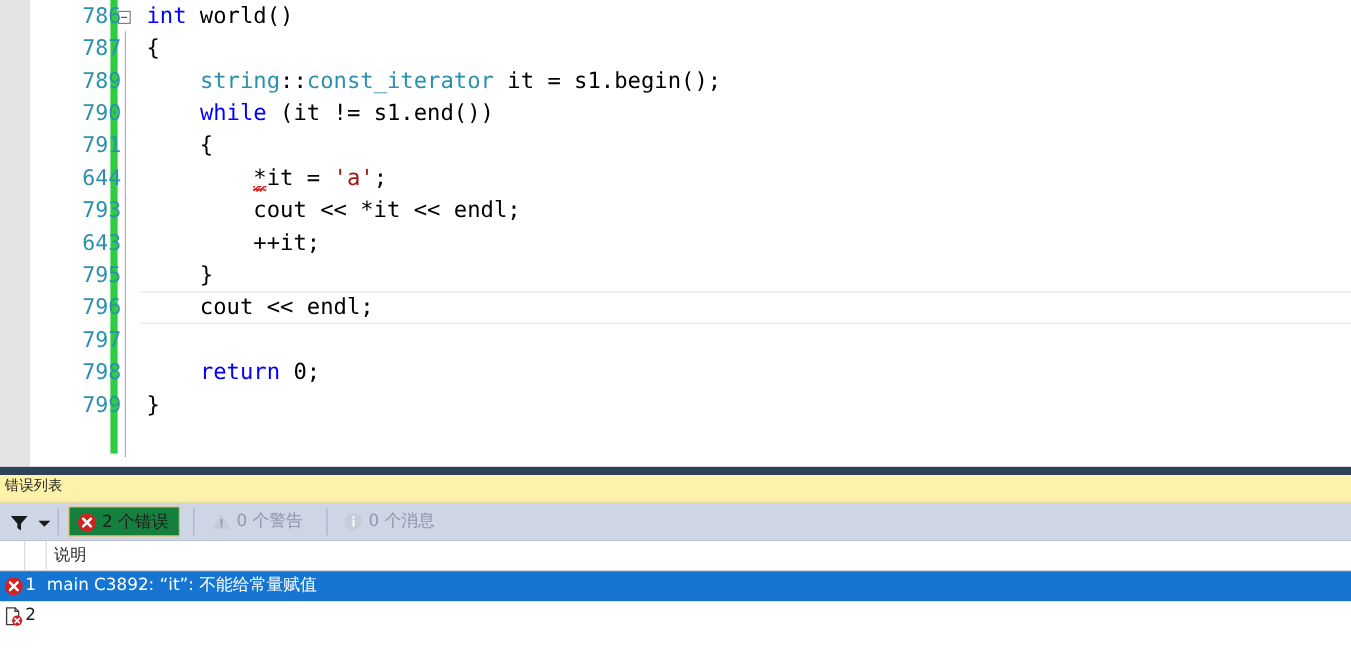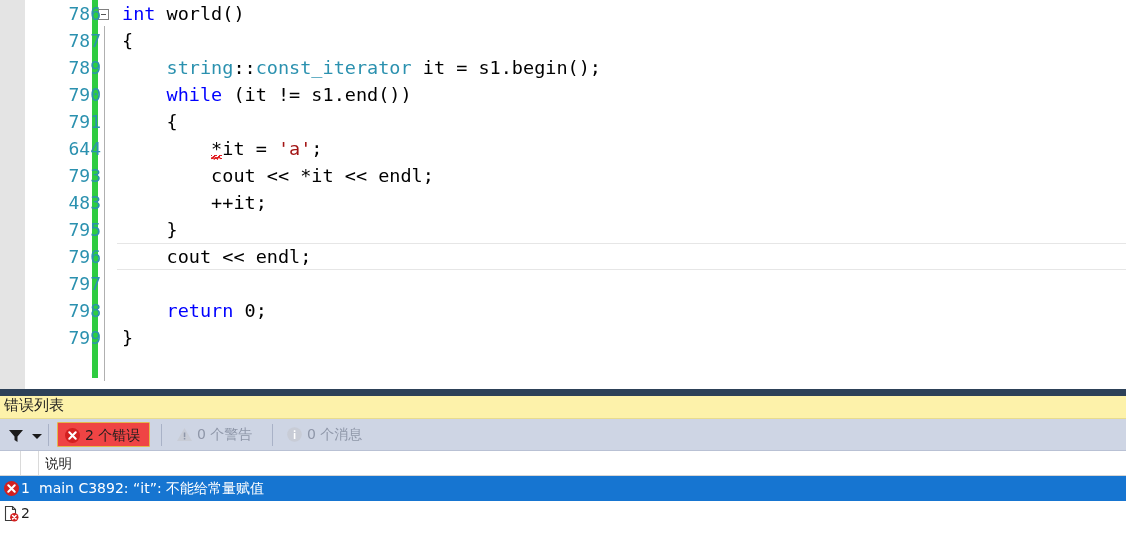--- a/index.html
+++ b/index.html
@@ -154,21 +154,21 @@
     width: 1126px;
     height: 23px;
     background: #FDF2AA;
     border-bottom: 1px solid #e8dc8e;
     box-sizing: border-box;
   }
   .err-title span {
     position: absolute;
     left: 4px;
     top: 0;
-    font-size: 15px;
+    font-size: 12px;
     color: #1e1e1e;
     font-family: "DejaVu Sans", sans-serif;
   }
   .err-toolbar {
     position: absolute;
     left: 0; top: 23px;
     width: 1126px;
     height: 32px;
     background: #CED5E4;
     border-bottom: 1px solid #b9c1d4;
@@ -203,21 +203,21 @@
     height: 25px;
     line-height: 25px;
     padding: 0 9px 0 27px;
     font-size: 14px;
     font-family: "DejaVu Sans", sans-serif;
     color: #1e1e1e;
     box-sizing: border-box;
     white-space: nowrap;
   }
   .count-btn.active {
-    background: #ef4444;
+    background: #15803d;
     border: 1px solid #E3B84D;
     border-radius: 1px;
   }
   .count-btn.dim { color: #8e96a8; }
   .cb-ico {
     position: absolute;
     left: 6px;
     top: 4px;
     width: 17px;
     height: 17px;
@@ -292,21 +292,21 @@
   <div class="code-rows" id="code-rows">
       <div class="crow"><span class="lnum">786</span><span class="ctext"><span class="kw">int</span><span> world()</span></span></div>
       <div class="crow"><span class="lnum">787</span><span class="ctext"><span>{</span></span></div>
       <div class="crow"><span class="lnum">789</span><span class="ctext"><span>    </span><span class="type">string</span><span>::</span><span class="type">const_iterator</span><span> it = s1.begin();</span></span></div>
       <div class="crow"><span class="lnum">790</span><span class="ctext"><span>    </span><span class="kw">while</span><span> (it != s1.end())</span></span></div>
       <div class="crow"><span class="lnum">791</span><span class="ctext"><span>    {</span></span></div>
       <div class="crow"><span class="lnum">644</span><span class="ctext"><span>        *it = </span><span class="str">'a'</span><span>;</span></span><div class="squiggle" style="left: 199.04px; top: 20px; width: 11.13px;"><svg width="13" height="5" viewBox="0 0 13 5">
             <path d="M0 4 Q1.6 0.6 3.2 4 Q4.8 0.6 6.4 4 Q8 0.6 9.6 4" stroke="#E02020" stroke-width="1.3" fill="none"></path>
           </svg></div></div>
       <div class="crow"><span class="lnum">793</span><span class="ctext"><span>        cout &lt;&lt; *it &lt;&lt; endl;</span></span></div>
-      <div class="crow"><span class="lnum">483</span><span class="ctext"><span>        ++it;</span></span></div>
+      <div class="crow"><span class="lnum">643</span><span class="ctext"><span>        ++it;</span></span></div>
       <div class="crow"><span class="lnum">795</span><span class="ctext"><span>    }</span></span></div>
       <div class="crow"><span class="lnum">796</span><span class="ctext"><span>    cout &lt;&lt; endl;</span></span><div class="curline-box"></div></div>
       <div class="crow"><span class="lnum">797</span><span class="ctext"><span></span></span></div>
       <div class="crow"><span class="lnum">798</span><span class="ctext"><span>    </span><span class="kw">return</span><span> 0;</span></span></div>
       <div class="crow"><span class="lnum">799</span><span class="ctext"><span>}</span></span></div>
     </div>
 </div>
 
 <div id="nav-sep"></div>
 

